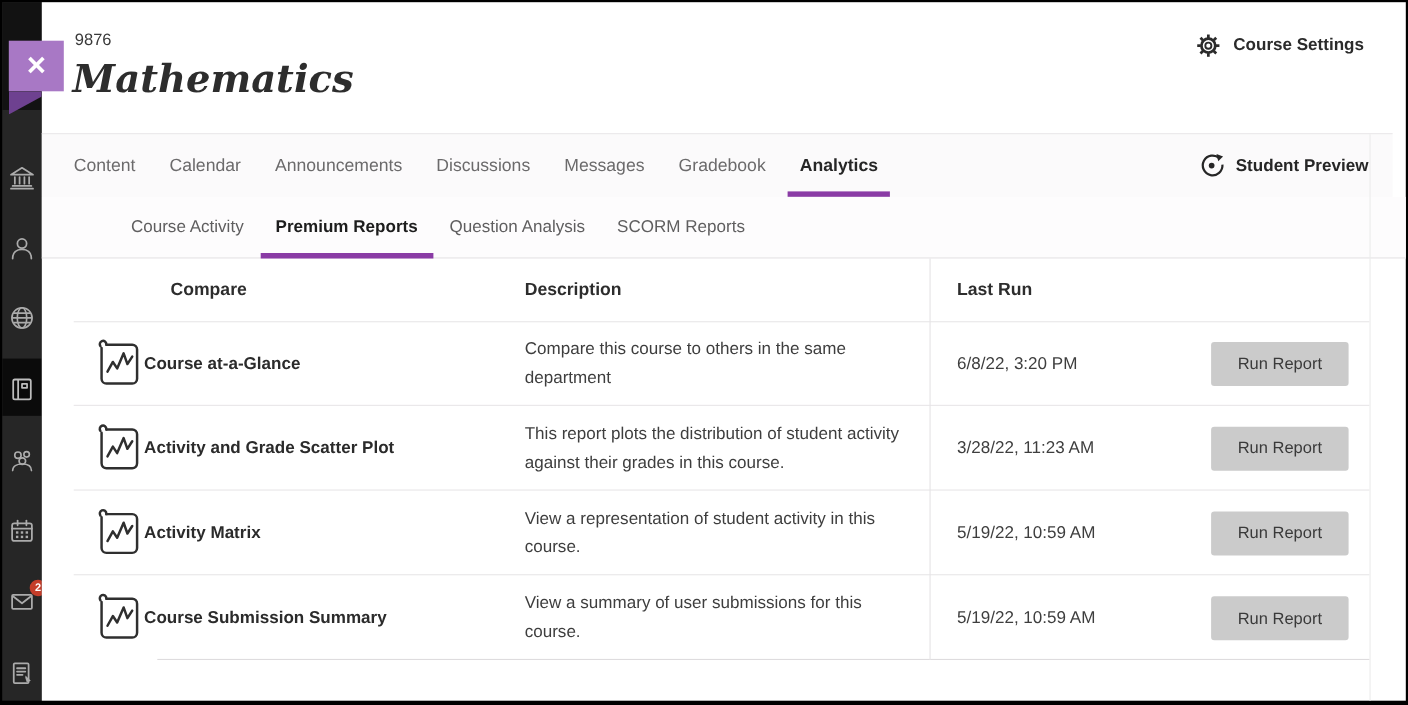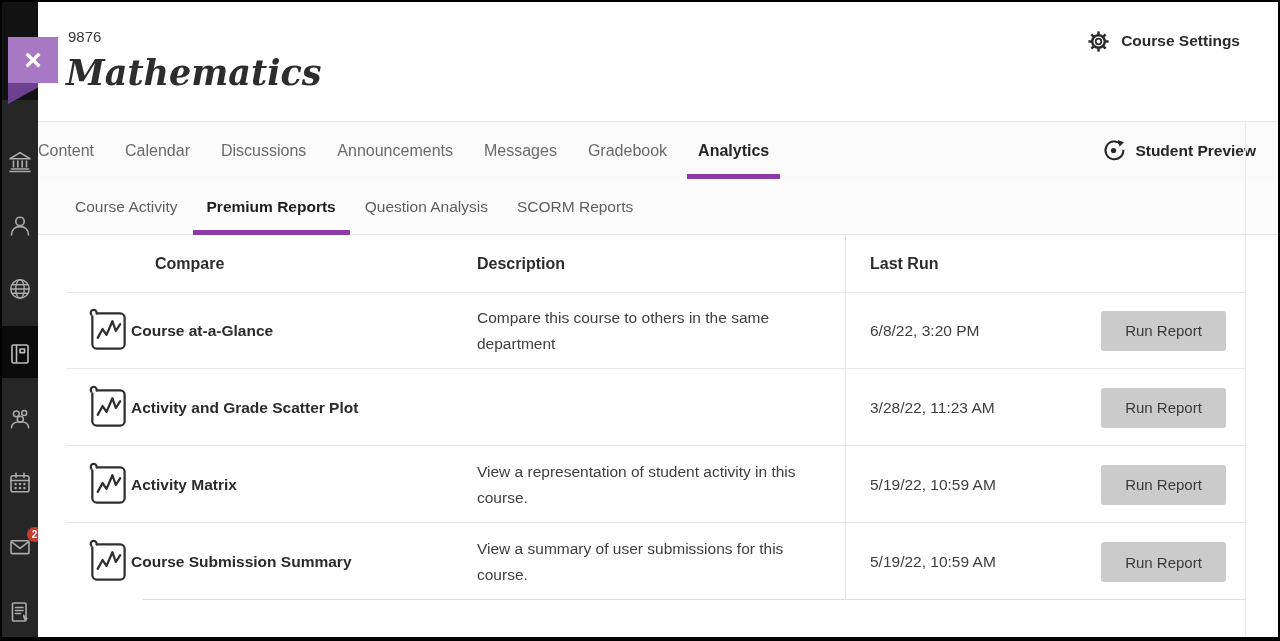--- a/index.html
+++ b/index.html
@@ -27,32 +27,32 @@
   .content { position:absolute; left:38px; top:2px; right:2px; bottom:4px; background:#fff; }
 
   .hdr-id { position:absolute; left:30px; top:26px; font-size:15px; color:#3a3a3a; }
   .hdr-title { position:absolute; left:28px; top:50px; font-family:"DejaVu Serif","Liberation Serif",serif;
                font-size:35px; color:#2d2d2d;font-style:italic; }
   .course-settings { position:absolute; right:38px; top:26px; height:26px; display:flex; align-items:center;
                      gap:12px; font-size:15.5px; font-weight:700; color:#2b2b2b; cursor:pointer; }
   .course-settings svg { display:block; }
 
   
-  .tabbar { position:absolute; left:0; right:0; top:119px; height:58px; background:#fbfafb;
-            border-top:1px solid #eae8ea; display:flex; align-items:center; }
+  .tabbar { position:absolute; left:0; right:12px; top:119px; height:58px; background:#fbfafb;
+            border-top:1px solid #eae8ea; display:flex; align-items:center; padding-left:29px; }
   .tab { height:100%; display:flex; align-items:center; margin-right:31px; font-size:16px; color:#6b6a6b;
          position:relative; cursor:pointer; white-space:nowrap; }
   .tab.active { color:#262626; font-weight:700; }
   .tab.active::after { content:""; position:absolute; left:-11px; right:-11px; bottom:0; height:5px; background:#8a3ba5; }
   .student-preview { position:absolute; right:22px; top:0; height:100%; display:flex; align-items:center;
                      gap:9px; font-size:15.5px; font-weight:700; color:#262626; cursor:pointer; }
 
   
   .subtabbar { position:absolute; left:0; right:0; top:177px; height:56px; background:#fdfcfd;
-               border-bottom:1px solid #e5e3e5; display:flex; align-items:flex-end; padding-left:37px; }
+               border-bottom:1px solid #e5e3e5; display:flex; align-items:flex-end; padding-left:81px; }
   .subtab { height:100%; display:flex; align-items:center; margin-right:29px; font-size:15.5px; color:#5f5e5f;
             position:relative; cursor:pointer; white-space:nowrap; }
   .subtab.active { color:#1d1d1d; font-weight:700; }
   .subtab.active::after { content:""; position:absolute; left:-14px; right:-14px; bottom:-1px; height:5px; background:#8a3ba5; }
 
   
   .thead { position:absolute; top:233px; left:29px; width:1178px; height:58px; border-bottom:1px solid #e8e6e8; }
   .th { position:absolute; top:0; height:58px; line-height:58px; font-size:16px; font-weight:700; color:#2d2d2d; }
   .th-report { left:88px; } .th-desc { left:410px; } .th-lastrun { left:803px; }
 
@@ -181,22 +181,22 @@
         </g>
         <circle cx="11" cy="11" r="6.6" fill="none" stroke="#2b2b2b" stroke-width="2.6"></circle>
         <circle cx="11" cy="11" r="2.9" fill="#fff" stroke="#2b2b2b" stroke-width="1.8"></circle>
       </svg>
       <span>Course Settings</span>
     </div>
 
     <nav class="tabbar">
       <div class="tab">Content</div>
       <div class="tab">Calendar</div>
+      <div class="tab">Announcements</div>
       <div class="tab">Discussions</div>
-      <div class="tab">Announcements</div>
       <div class="tab">Messages</div>
       <div class="tab">Gradebook</div>
       <div class="tab active">Analytics</div>
 
       <div class="student-preview">
         <svg width="25" height="25" viewBox="0 0 26 26">
           <circle cx="13" cy="13" r="2.7" fill="#262626"></circle>
           <path d="M20.4 6.2 A9.3 9.3 0 1 0 23.2 12.2" fill="none" stroke="#262626" stroke-width="2.1"></path>
           <polygon points="17.6,2.0 23.8,4.4 19.2,9.0" fill="#262626"></polygon>
         </svg>
@@ -233,20 +233,21 @@
 
     <div class="trow r1">
       <span class="ricon">
         <svg viewBox="0 0 46 48" fill="none" stroke="#2f2f2f" stroke-width="2.3" stroke-linecap="round" stroke-linejoin="round">
           <path d="M12 6 H36 C38.5 6 40.5 8 40.5 10.5 V37.5 C40.5 40 38.5 42 36 42 H12 C9.5 42 7.5 40 7.5 37.5 V9"></path>
           <path d="M12 6 C12 3.2 9.8 1.8 7.8 2.6 C5.9 3.4 5.3 5.6 6.4 7.3"></path>
           <polyline points="13,31 18,22 22,28 28,14 31.5,24 36,17"></polyline>
         </svg>
       </span>
       <span class="rname">Activity and Grade Scatter Plot</span>
+      <span class="rdesc">This report plots the distribution of student activity against their grades in this course.</span>
       <span class="rdate">3/28/22, 11:23 AM</span>
       <button class="runbtn">Run Report</button>
     </div>
 
     <div class="trow r2">
       <span class="ricon">
         <svg viewBox="0 0 46 48" fill="none" stroke="#2f2f2f" stroke-width="2.3" stroke-linecap="round" stroke-linejoin="round">
           <path d="M12 6 H36 C38.5 6 40.5 8 40.5 10.5 V37.5 C40.5 40 38.5 42 36 42 H12 C9.5 42 7.5 40 7.5 37.5 V9"></path>
           <path d="M12 6 C12 3.2 9.8 1.8 7.8 2.6 C5.9 3.4 5.3 5.6 6.4 7.3"></path>
           <polyline points="13,31 18,22 22,28 28,14 31.5,24 36,17"></polyline>

